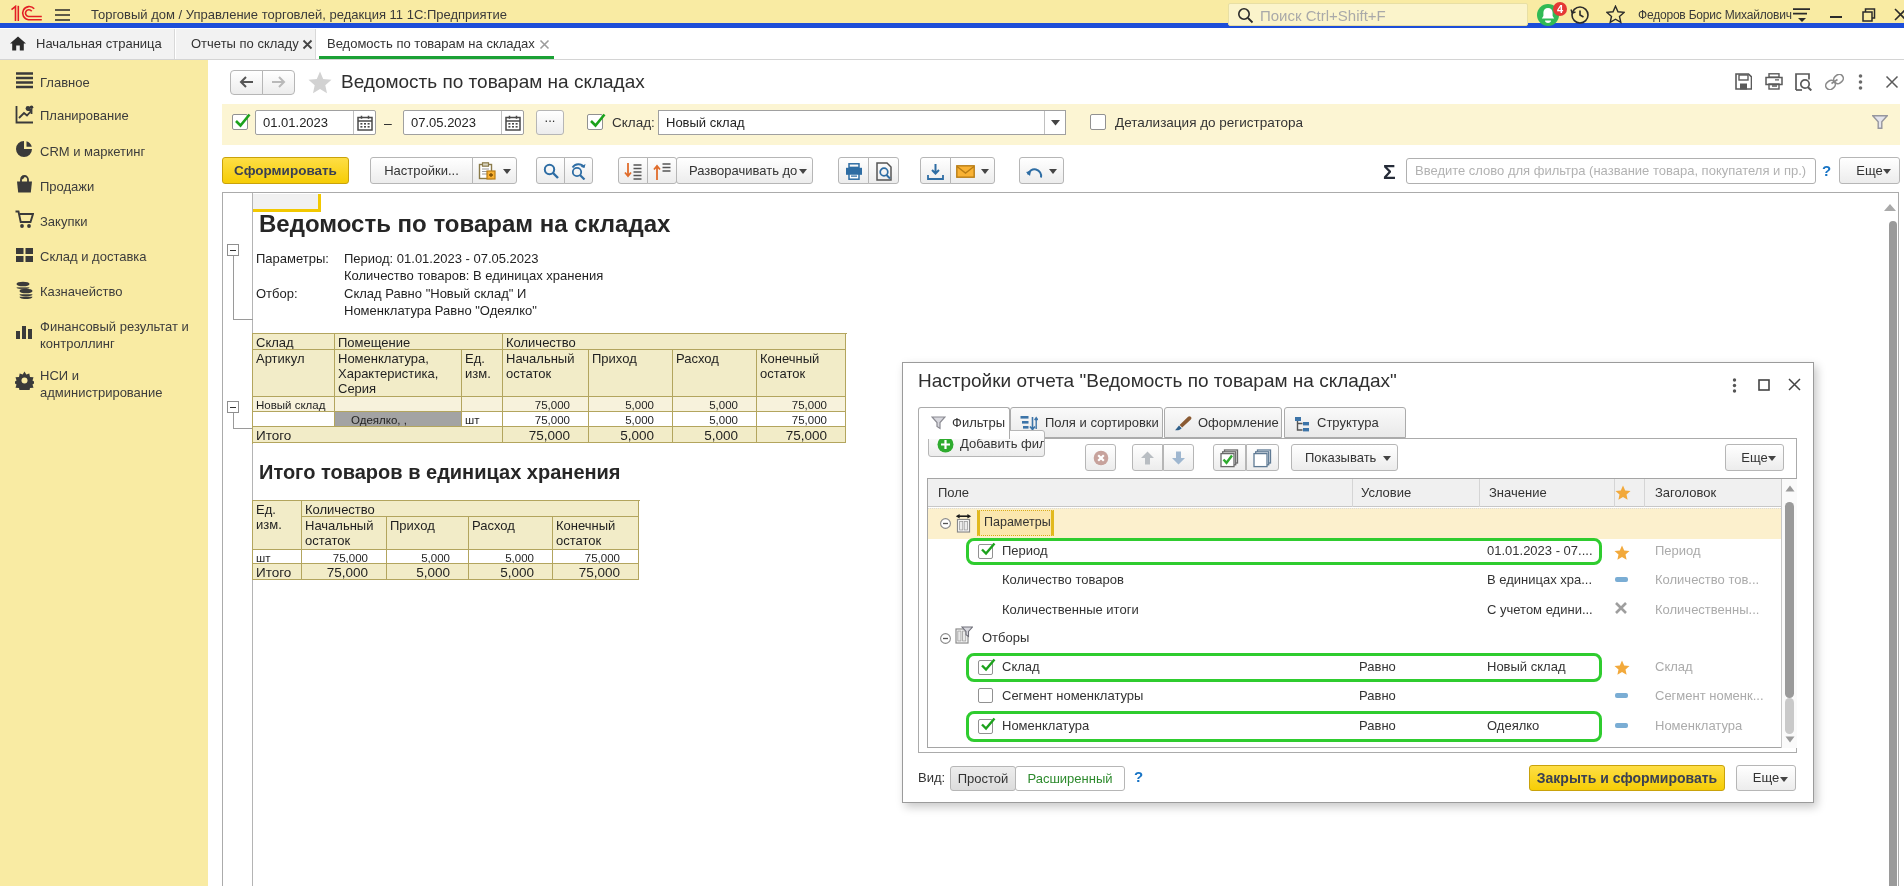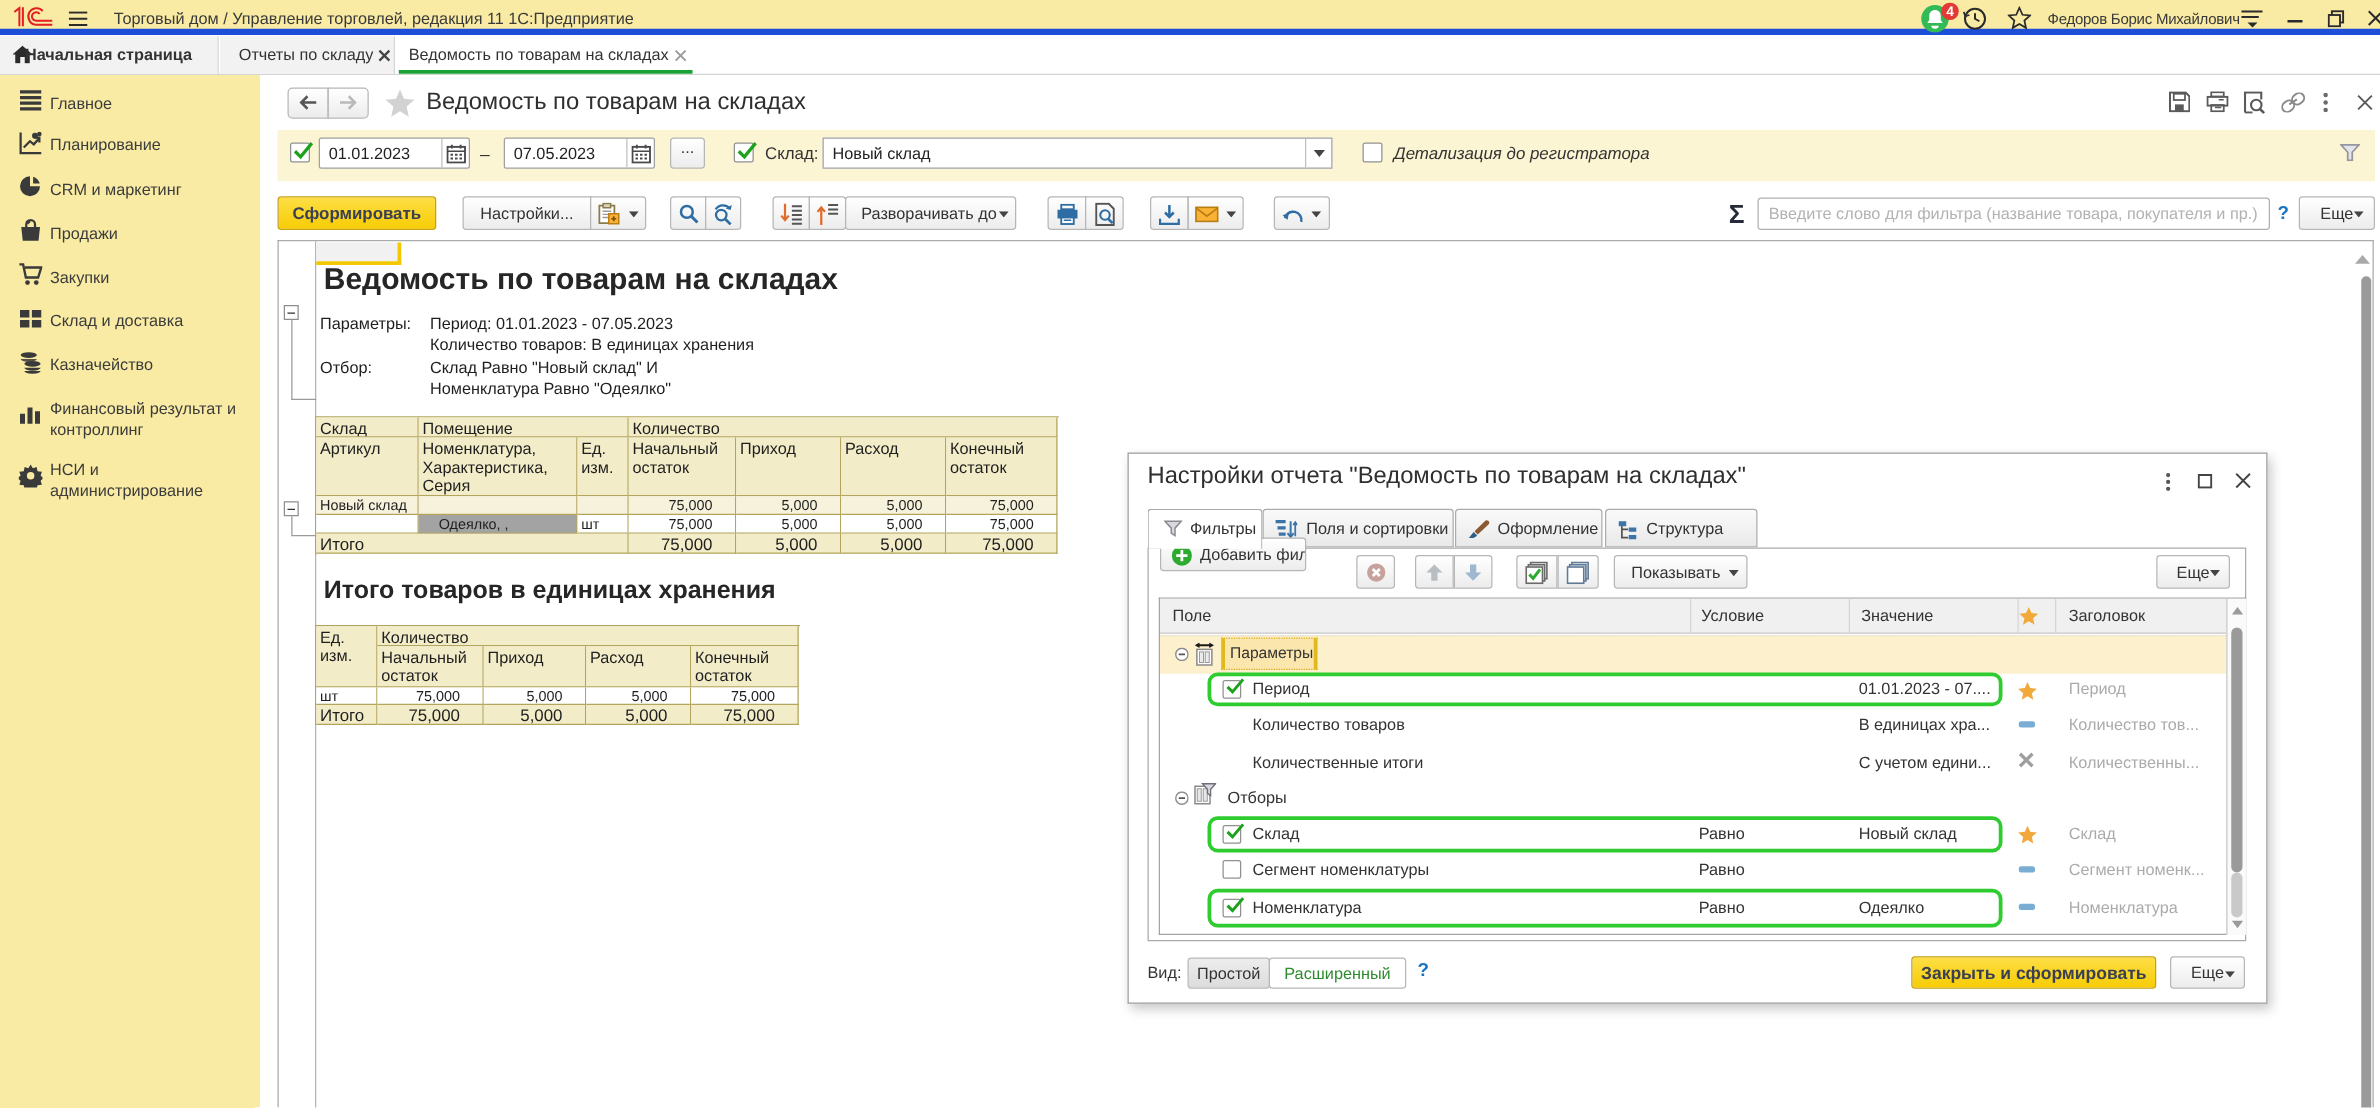--- a/index.html
+++ b/index.html
@@ -53,20 +53,27 @@
     </g>
   </svg>
 
   <svg class="abs" style="left:55px;top:9px" width="15" height="12" viewBox="0 0 15 12">
     <g stroke="#2b2b2b" stroke-width="1.7">
         <path d="M0 1h15M0 6h15M0 11h15"></path>
       </g>
   </svg>
   <div class="abs" style="left:91px;top:7px;font-size:13px;color:#3a3a3a;">Торговый дом / Управление торговлей, редакция 11 1С:Предприятие</div>
 
+  <div class="abs" style="left:1228px;top:3px;width:300px;height:23px;background:#fbf4cb;border:1px solid #e8dfa4;border-radius:2px;">
+    <svg class="abs" style="left:8px;top:3px" width="17" height="17" viewBox="0 0 17 17">
+        <circle cx="7" cy="7" r="5.2" fill="none" stroke="#2b2b2b" stroke-width="1.6"></circle>
+        <path d="M11 11 L15.5 15.5" stroke="#2b2b2b" stroke-width="1.8"></path>
+      </svg>
+    <div class="abs" style="left:31px;top:3px;font-size:15px;color:#a9a9a9;">Поиск Ctrl+Shift+F</div>
+  </div>
 
   <svg class="abs" style="left:1536px;top:2px" width="34" height="25" viewBox="0 0 34 25">
     <circle cx="12" cy="13" r="11" fill="#31ba55"></circle>
     <path d="M12 6 c-2.8 0-4.6 2-4.6 4.6 l0 3.4 -1.6 2.4 12.4 0 -1.6 -2.4 0 -3.4 c0-2.6-1.8-4.6-4.6-4.6z" fill="#fff"></path>
     <path d="M9 18.6 a3 2.4 0 0 0 6 0z" fill="#fff"></path>
     <circle cx="24" cy="7" r="7" fill="#e53935"></circle>
     <text x="24" y="11" font-size="11" font-weight="bold" fill="#fff" text-anchor="middle" font-family="Liberation Sans">4</text>
   </svg>
 
   <svg class="abs" style="left:1570px;top:5px" width="20" height="20" viewBox="0 0 20 20">
@@ -92,21 +99,21 @@
   </svg>
   <svg class="abs" style="left:1894px;top:8px" width="14" height="13" viewBox="0 0 14 13">
     <path d="M1 1 L12 12 M12 1 L1 12" stroke="#2b2b2b" stroke-width="1.6"></path>
   </svg>
 </div>
 <div id="tabbar">
   <div class="tab" style="left:0;width:175px;">
     <svg class="abs" style="left:10px;top:7px" width="16" height="15" viewBox="0 0 16 15">
         <path d="M8 0.5 L16 7.5 L13.8 7.5 L13.8 14.5 L9.8 14.5 L9.8 9.5 L6.2 9.5 L6.2 14.5 L2.2 14.5 L2.2 7.5 L0 7.5 Z" fill="#2b2b2b"></path>
       </svg>
-    <div class="abs" style="left:20px;top:7px;font-weight:bold;">Начальная страница</div>
+    <div class="abs" style="left:36px;top:7px;">Начальная страница</div>
   </div>
   <div class="tab" style="left:176px;width:140px;">
     <div class="abs" style="left:15px;top:7px;">Отчеты по складу</div>
     <svg class="abs" style="left:126px;top:10px" width="11" height="11" viewBox="0 0 11 11">
         <path d="M1.5 1.5 L9.5 9.5 M9.5 1.5 L1.5 9.5" stroke="#444" stroke-width="1.8"></path>
       </svg>
   </div>
   <div class="tab active" style="left:317px;width:238px;border-right:none;">
     <div class="abs" style="left:10px;top:7px;">Ведомость по товарам на складах</div>
     <svg class="abs" style="left:222px;top:10px" width="11" height="11" viewBox="0 0 11 11">
@@ -273,21 +280,21 @@
   <div class="abs" style="left:612px;top:115px;font-size:13.5px;color:#333;">Склад:</div>
   <div class="inp" style="left:658px;top:110px;width:408px;height:25px;">
     <span style="position:absolute;left:7px;top:4px;">Новый склад</span>
     <div class="abs" style="left:385px;top:0;width:22px;height:23px;border-left:1px solid #c0c0c0;">
       <svg style="position:absolute;left:6px;top:9px" width="9" height="6" viewBox="0 0 9 6">
           <path d="M0 0 h9 l-4.5 5.5z" fill="#444"></path>
         </svg>
     </div>
   </div>
   <div class="cb" style="left:1090px;top:114px;"></div>
-  <div class="abs" style="left:1115px;top:115px;font-size:13.5px;color:#333;font-style:italic;">Детализация до регистратора</div>
+  <div class="abs" style="left:1115px;top:115px;font-size:13.5px;color:#333;">Детализация до регистратора</div>
   <svg class="abs" style="left:1872px;top:115px" width="16" height="14" viewBox="0 0 16 14">
       <path d="M0.8 0.8 h14.4 l-5.4 6 v6.4 h-3.6 v-6.4 z" fill="#e4e4ec" stroke="#96969e" stroke-width="1.4"></path>
     </svg>
 
   <div class="btn btn-yellow" style="left:222px;top:157px;width:127px;font-weight:bold;font-size:13.5px;color:#3a4052;line-height:25px;">Сформировать</div>
   <div class="btn" style="left:370px;top:157px;width:103px;border-radius:3px 0 0 3px;line-height:25px;">Настройки...</div>
   <div class="btn" style="left:472px;top:157px;width:45px;border-radius:0 3px 3px 0;">
     <svg style="position:absolute;left:5px;top:4px" width="18" height="18" viewBox="0 0 18 18">
         <rect x="1.5" y="2.5" width="12" height="14" fill="#fff" stroke="#8a7b4a" stroke-width="1.4"></rect>
         <rect x="4.5" y="0.8" width="6" height="3.4" fill="#d8d3c0" stroke="#8a7b4a" stroke-width="1.2"></rect>

